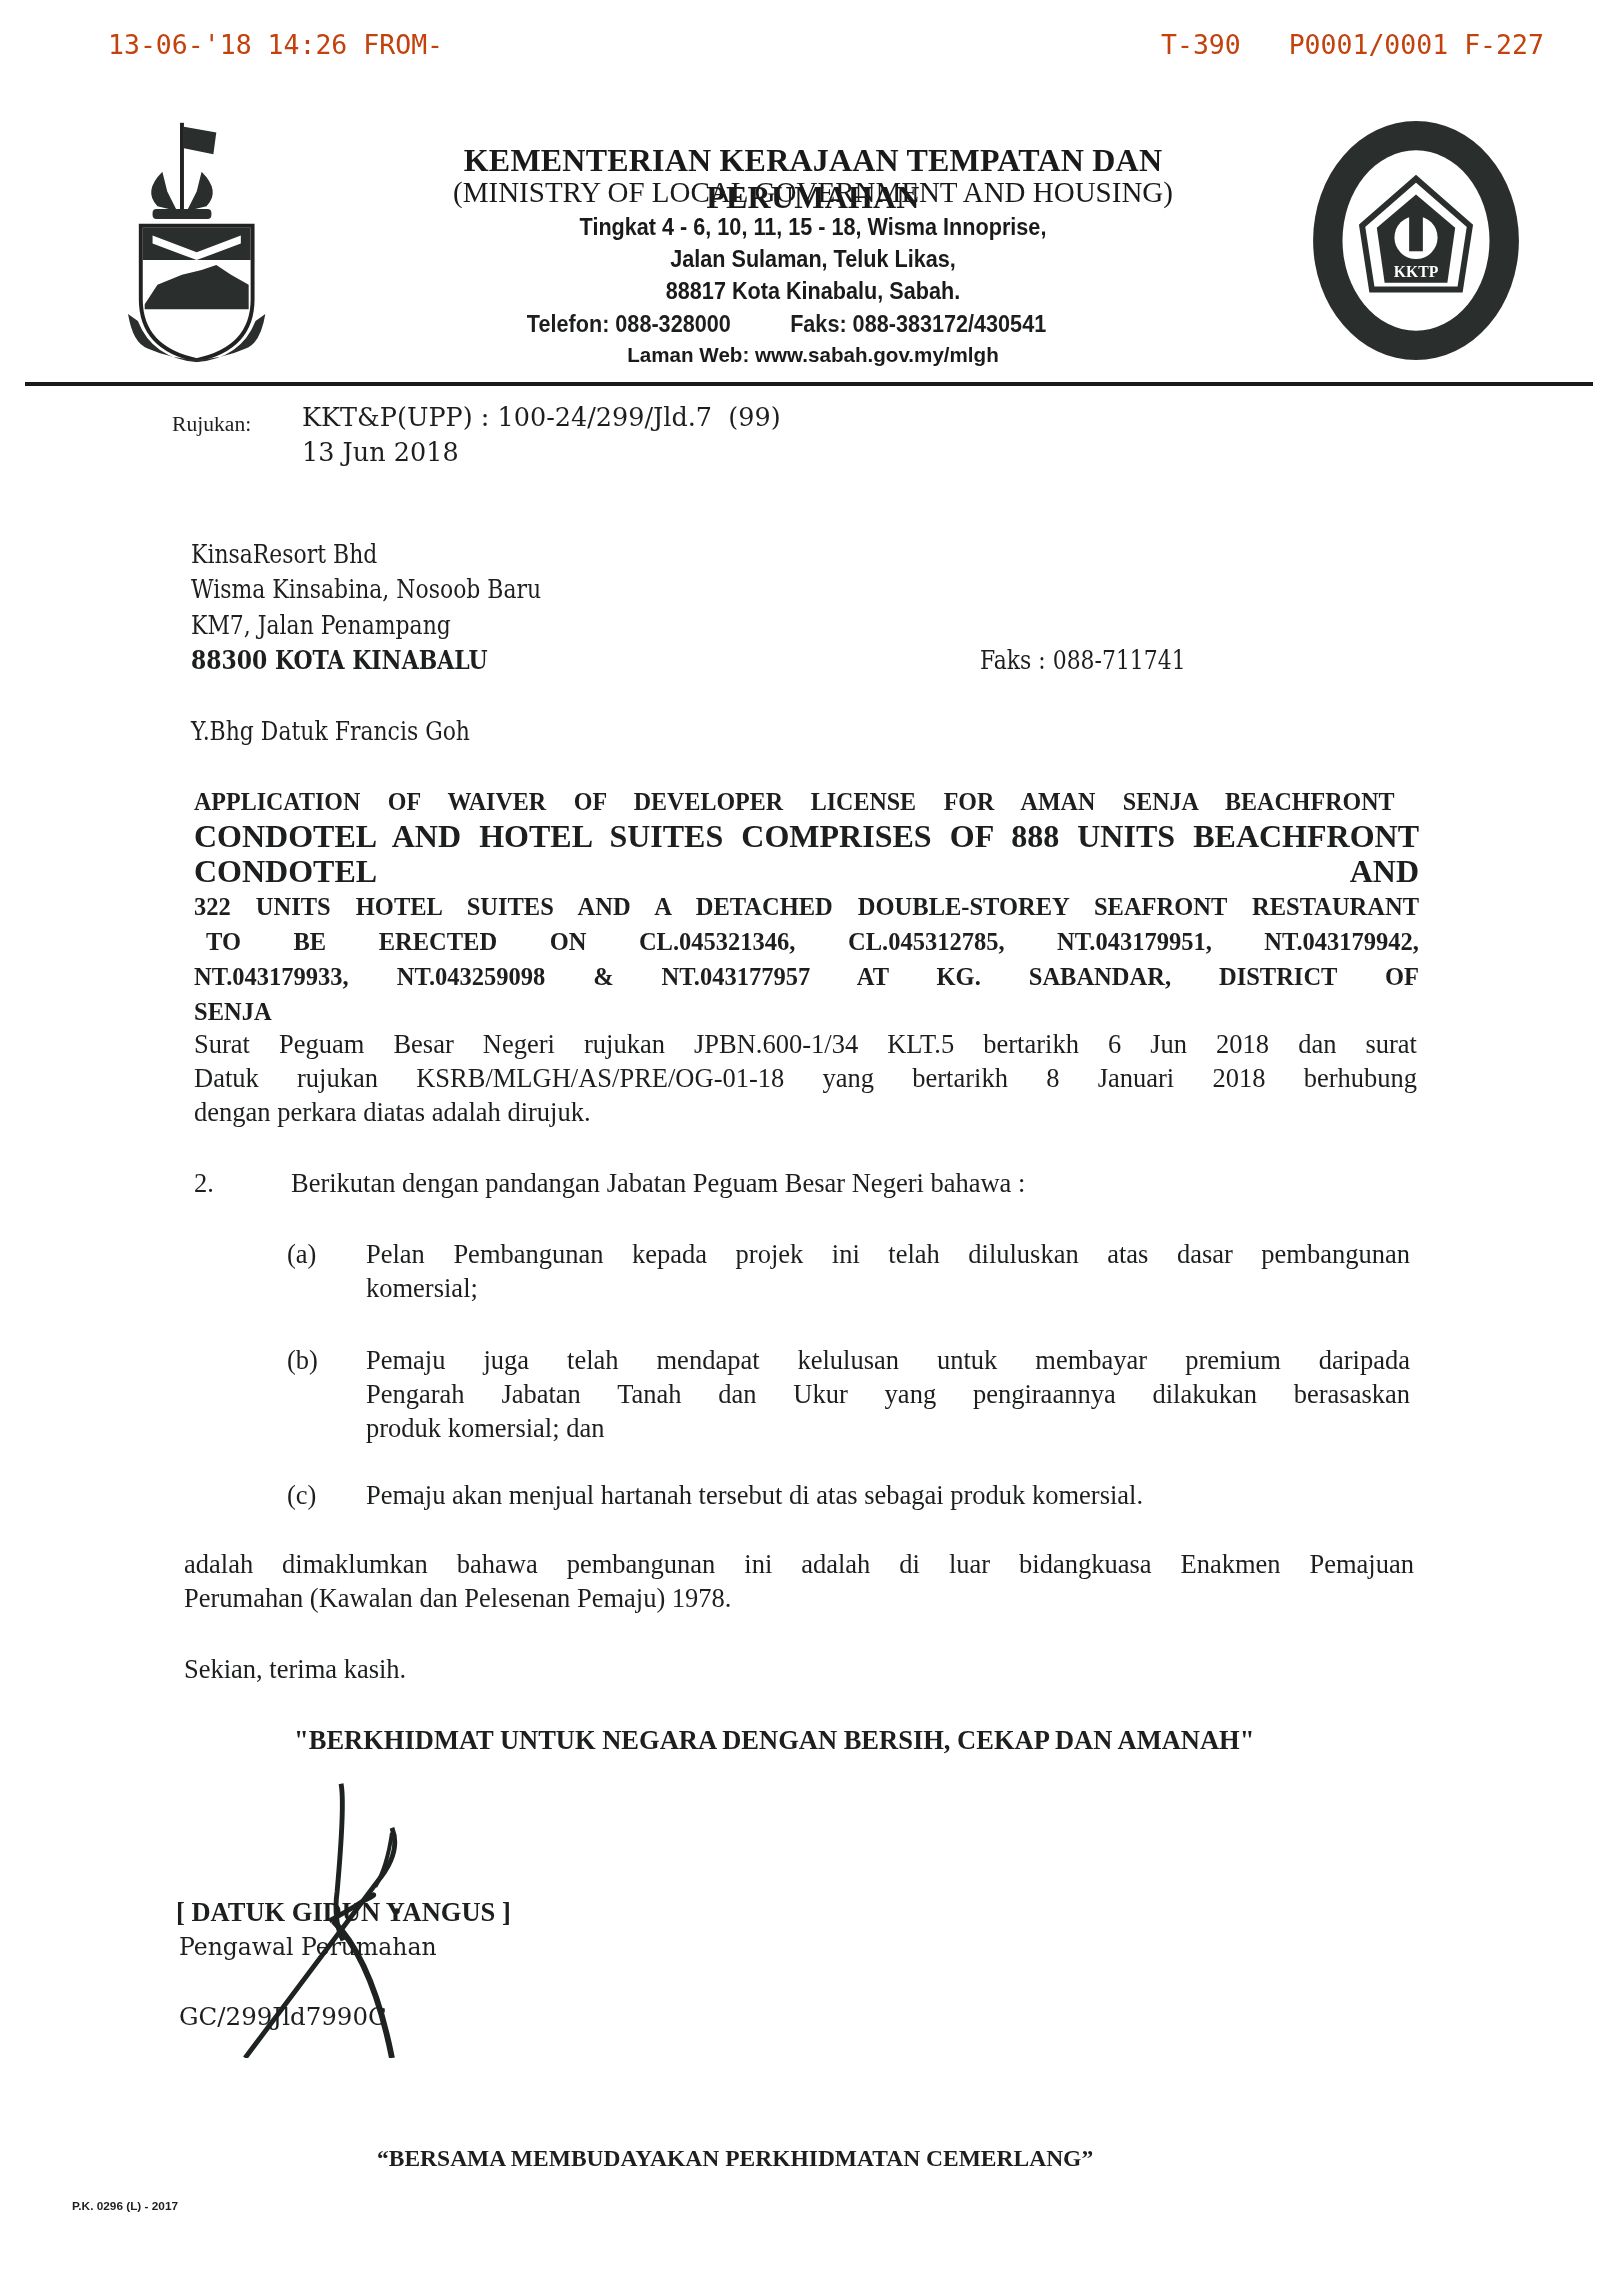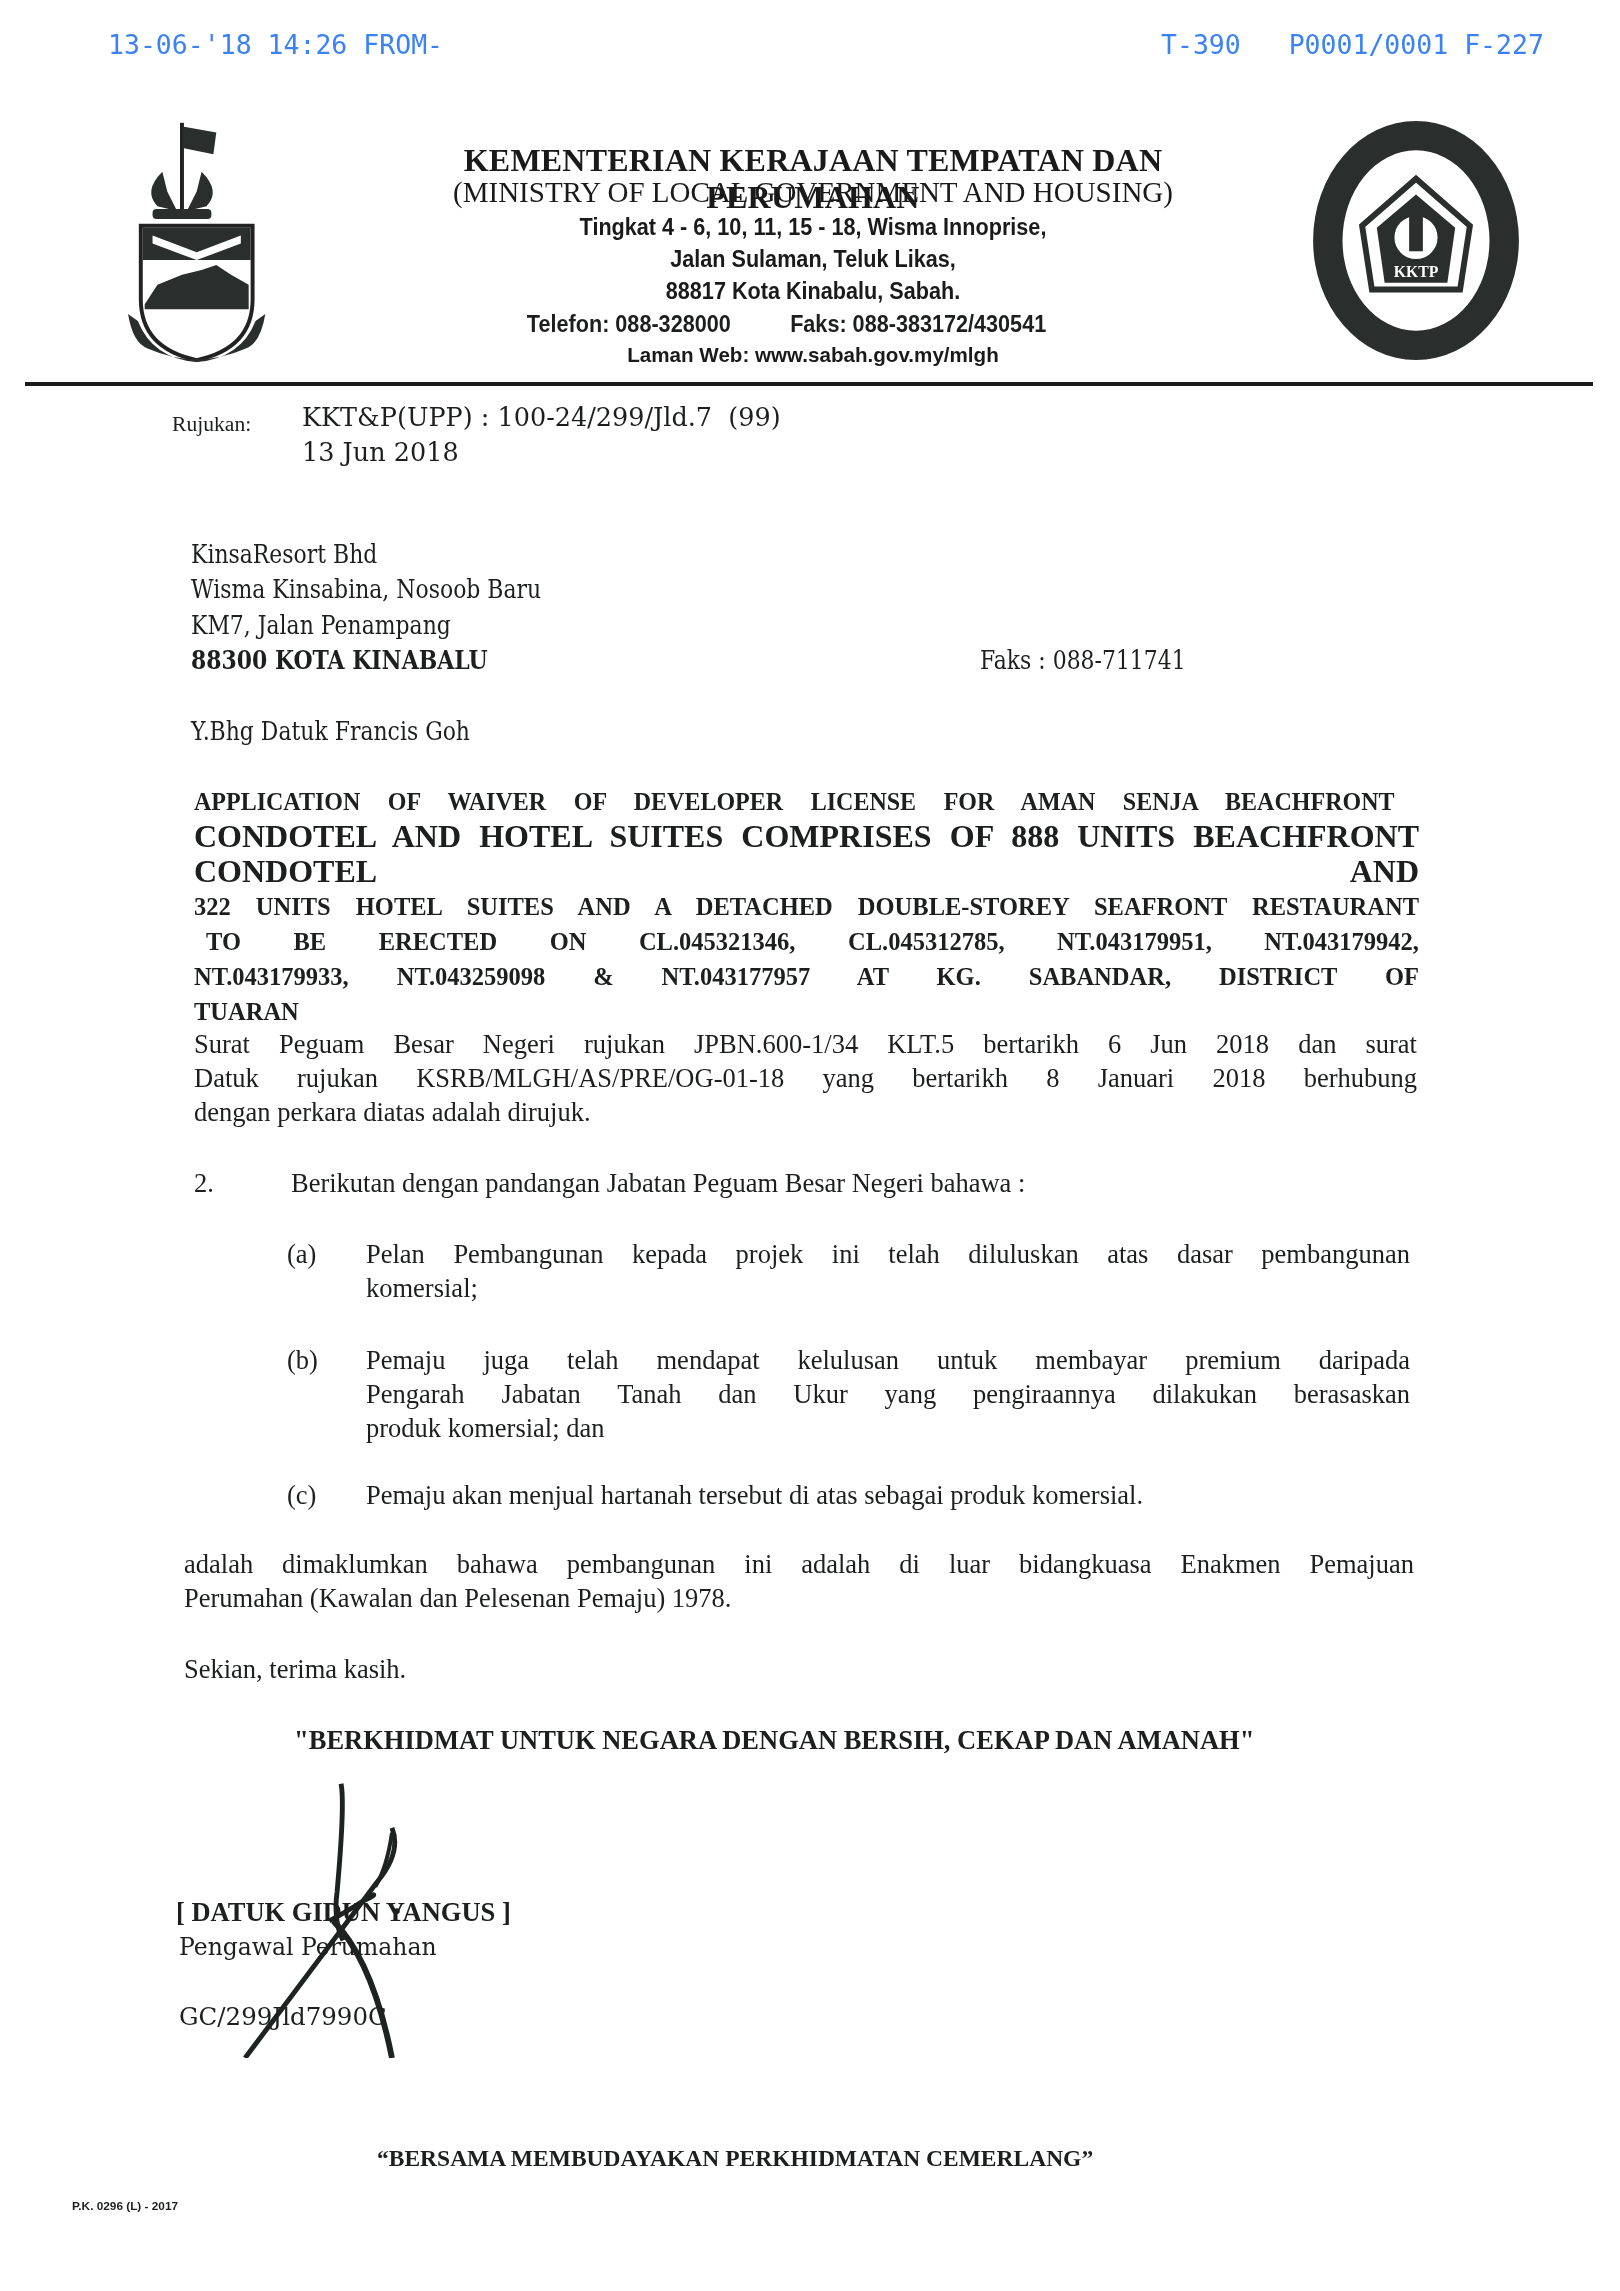--- a/index.html
+++ b/index.html
@@ -1,18 +1,18 @@
 <!DOCTYPE html>
 <html><head>
 <meta charset="utf-8">
 <style>
   html, body { margin: 0; padding: 0; background: #ffffff; }
   body { width: 1620px; height: 2292px; position: relative; overflow: hidden; color: #1c1f1e; font-family: "DejaVu Serif", serif; }
   .abs { position: absolute; }
-  .fax { font-family: "DejaVu Sans Mono", monospace; font-size: 26.5px; color: #3b82f6; top: 29px; letter-spacing: 0px; }
+  .fax { font-family: "DejaVu Sans Mono", monospace; font-size: 26.5px; color: #c2410c; top: 29px; letter-spacing: 0px; }
   .hdr { font-family: "Liberation Serif", serif; text-align: center; left: 372px; width: 882px; color: #1a1a1a; }
   .hdr-title { top: 142px; font-size: 32px; font-weight: bold; letter-spacing: 0.2px; }
   .hdr-sub { top: 176px; font-size: 29px; }
   .hdr-line { font-size: 23.5px; font-weight: bold; font-family: "Liberation Sans", sans-serif; transform: scaleX(0.92); }
   .rule { left: 24.5px; width: 1568px; height: 3.9px; background: #1a1a1a; top: 382px; }
   .txt { font-family: "DejaVu Serif", serif; font-size: 25.5px; transform-origin: left top; }
   .cond { transform: scaleX(0.86); transform-origin: left top; }
   .bold { font-weight: bold; }
   .just { text-align: justify; text-align-last: justify; }
   .para { font-family: "DejaVu Serif", serif; font-size: 25.5px; line-height: 34px; }
@@ -71,21 +71,21 @@
 <div class="abs txt cond bold" style="left:191px; top:645px;">88300 KOTA KINABALU</div>
 <div class="abs txt cond" style="left:980px; top:645px;">Faks : 088-711741</div>
 <div class="abs txt cond" style="left:191px; top:716px;">Y.Bhg Datuk Francis Goh</div>
 
 <div class="abs" style="left:194px; top:784px; width:1225px;">
   <div class="para bold just" style="font-size:24.5px; font-family:'Liberation Serif', serif; line-height:35px; transform:scaleX(0.98); transform-origin:left top;">APPLICATION OF WAIVER OF DEVELOPER LICENSE FOR AMAN SENJA BEACHFRONT</div>
   <div class="para bold just" style="font-size:32px; font-family:'Liberation Serif', serif; line-height:35px;">CONDOTEL AND HOTEL SUITES COMPRISES OF 888 UNITS BEACHFRONT CONDOTEL AND</div>
   <div class="para bold just" style="font-size:24.5px; font-family:'Liberation Serif', serif; line-height:35px;">322 UNITS HOTEL SUITES AND A DETACHED DOUBLE-STOREY SEAFRONT RESTAURANT</div>
   <div class="para bold just" style="font-size:24.5px; font-family:'Liberation Serif', serif; line-height:35px;margin-left:12px;">TO BE ERECTED ON CL.045321346, CL.045312785, NT.043179951, NT.043179942,</div>
   <div class="para bold just" style="font-size:24.5px; font-family:'Liberation Serif', serif; line-height:35px;">NT.043179933, NT.043259098 &amp; NT.043177957 AT KG. SABANDAR, DISTRICT OF</div>
-  <div class="para bold" style="font-size:24.5px; font-family:'Liberation Serif', serif; line-height:35px;">TUARAN</div>
+  <div class="para bold" style="font-size:24.5px; font-family:'Liberation Serif', serif; line-height:35px;">SENJA</div>
 </div>
 
 <div class="abs" style="left:194px; top:1027px; width:1223px;">
   <div class="para just" style="font-family:'Liberation Serif', serif; font-size:26.5px;">Surat Peguam Besar Negeri rujukan JPBN.600-1/34 KLT.5  bertarikh 6 Jun 2018 dan surat</div>
   <div class="para just" style="font-family:'Liberation Serif', serif; font-size:26.5px;">Datuk rujukan KSRB/MLGH/AS/PRE/OG-01-18 yang bertarikh 8 Januari 2018 berhubung</div>
   <div class="para" style="font-family:'Liberation Serif', serif; font-size:26.5px;">dengan perkara diatas adalah dirujuk.</div>
 </div>
 
 <div class="abs para" style="left:194px; top:1166px; font-family:'Liberation Serif', serif; font-size:26.5px;">2.</div>
 <div class="abs para" style="left:291px; top:1166px; font-family:'Liberation Serif', serif; font-size:26.5px;">Berikutan dengan pandangan Jabatan Peguam Besar Negeri bahawa :</div>

